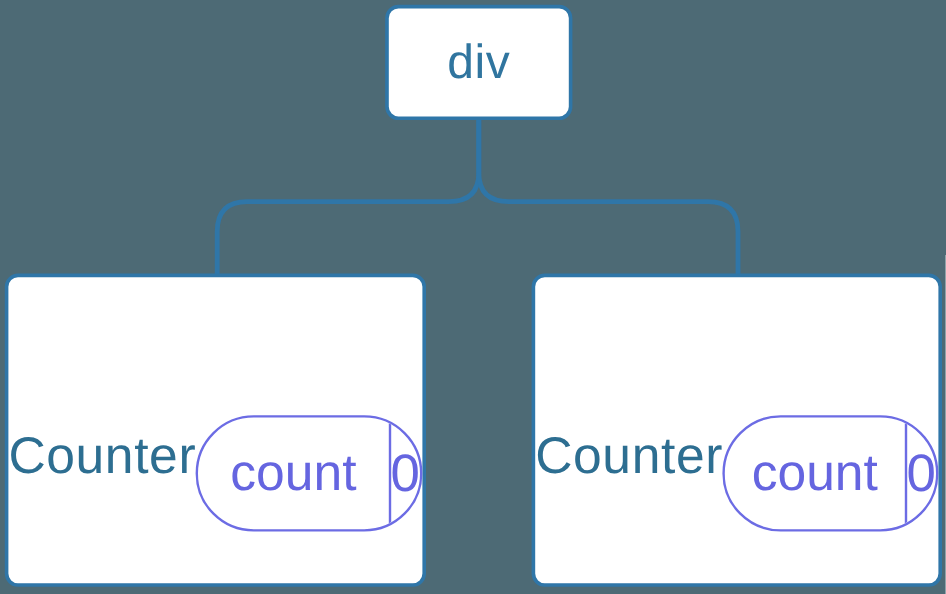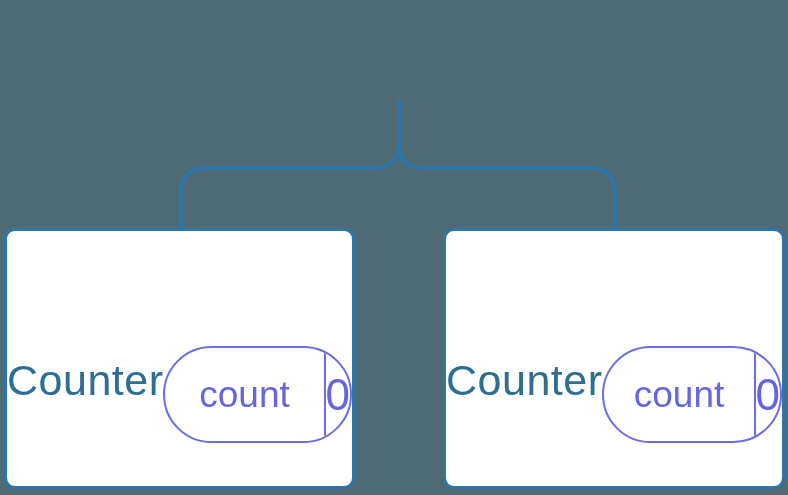--- a/index.html
+++ b/index.html
@@ -84,21 +84,21 @@
     align-items: stretch;
     overflow: hidden;
     background: var(--node-fill, #fff);
   }
   .pill-key {
     width: 171px;
     display: flex;
     align-items: center;
     justify-content: center;
     color: var(--state-color, #6565e0);
-    font-size: 37px;
+    font-size: 43px;
     font-weight: 400;
     text-align: center;
   }
   .pill-value {
     flex: 1;
     border-left: 2.5px solid var(--state-border, #6c6ce4);
     display: flex;
     align-items: center;
     justify-content: center;
     color: var(--state-color, #6565e0);
@@ -109,20 +109,23 @@
 </head>
 <body>
 
 <div class="stage">
 
   <svg class="connectors" viewBox="0 0 788 495" xmlns="http://www.w3.org/2000/svg" aria-hidden="true">
     <path d="M 399 99 V 144 Q 399 168 374 168 H 206 Q 181 168 181 193 V 231"></path>
     <path d="M 399 99 V 144 Q 399 168 424 168 H 590 Q 615 168 615 193 V 231"></path>
   </svg>
 
+  <div class="node-root">
+    <span class="root-label">div</span>
+  </div>
 
   <div class="card card-left">
     <div class="card-title">Counter</div>
     <div class="pill">
       <span class="pill-key">count</span>
       <span class="pill-value">0</span>
     </div>
   </div>
 
   <div class="card card-right">

